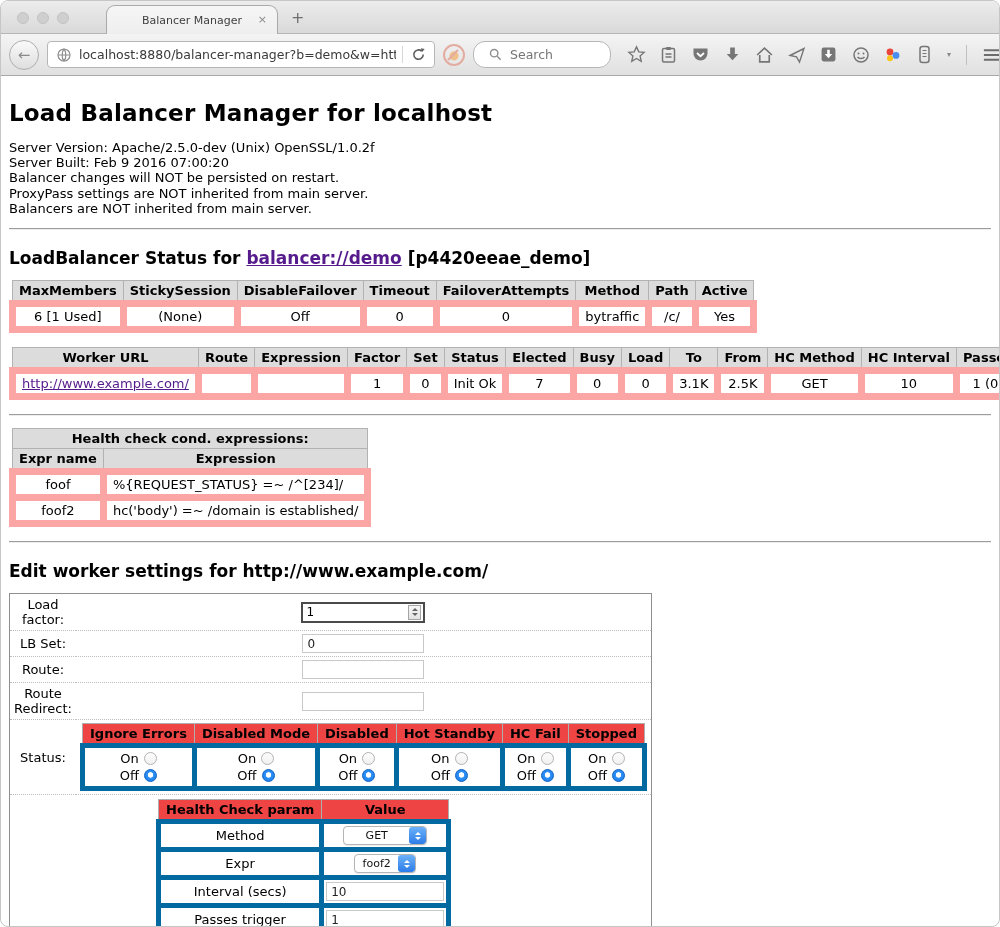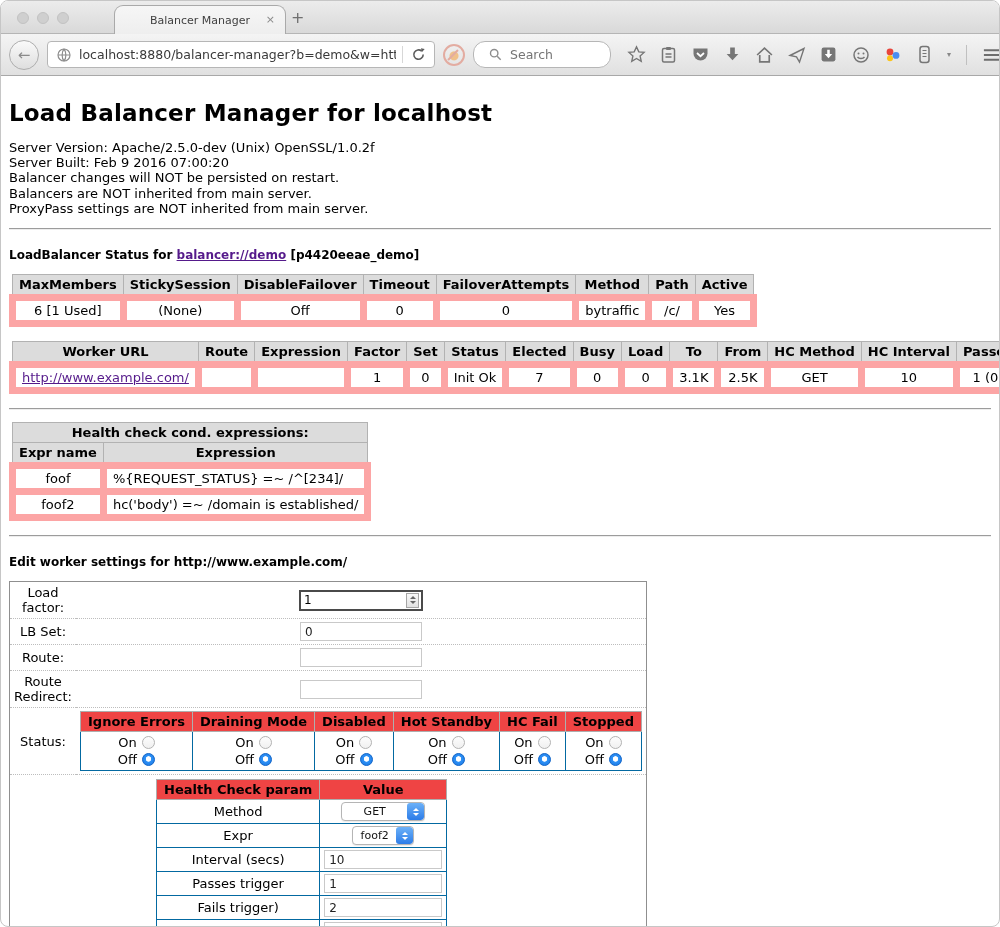--- a/index.html
+++ b/index.html
@@ -4,21 +4,21 @@
 <style>
   * { box-sizing: border-box; margin: 0; padding: 0; }
   html,body { background:#fff; }
   body { font-family:"DejaVu Sans", sans-serif; width:1000px; }
   .window { width:1000px; height:927px; border-radius:8px; overflow:hidden; background:#fff; position:relative; border:1px solid #c6c6c6; }
 
   
   .tabbar { height:33px; background:linear-gradient(#ececec,#d9d9d9); position:relative; border-bottom:1px solid #b5b5b5; }
   .traffic { position:absolute; top:11px; left:16px; display:flex; gap:8px; }
   .traffic span { width:12px; height:12px; border-radius:50%; background:#cfcfcf; border:1px solid #c2c2c2; display:block; }
-  .tab { position:absolute; left:113px; bottom:-1px; width:172px; height:29px; background:linear-gradient(#f6f6f6,#eeeeee); border:1px solid #a9a9a9; border-bottom:none; border-radius:9px 9px 0 0; display:flex; align-items:center; justify-content:center;margin-top:29px; }
+  .tab { position:absolute; left:105px; bottom:-1px; width:172px; height:29px; background:linear-gradient(#f6f6f6,#eeeeee); border:1px solid #a9a9a9; border-bottom:none; border-radius:9px 9px 0 0; display:flex; align-items:center; justify-content:center;margin-top:29px; }
   .tab .title { font-size:11px; color:#3f3f3f; }
   .tab .close { position:absolute; right:10px; top:8px; font-size:11px; color:#8b8b8b; line-height:1; cursor:default; }
   .newtab { position:absolute; left:290px; top:7px; font-size:16px; color:#6f6f6f; }
 
   
   .toolbar { height:42px; background:linear-gradient(#f4f4f4,#e0e0e0); border-bottom:1px solid #a8a8a8; display:flex; align-items:center; padding:0 8px; gap:8px; }
   .backbtn { width:30px; height:30px; border-radius:50%; border:1px solid #aeaeae; background:linear-gradient(#fafafa,#dedede); color:#8a8a8a; font-size:15px; display:flex; align-items:center; justify-content:center; flex:none; }
   .urlbar { flex:none; width:388px; height:27px; background:#fff; border:1px solid #b6b6b6; border-radius:4px; display:flex; align-items:center; padding:0 6px; gap:6px; }
   .urlbar .url { flex:1; font-size:12.5px; color:#3a3a3a; white-space:nowrap; overflow:hidden; border:none; outline:none; background:transparent; font-family:"DejaVu Sans",sans-serif; }
   .urlbar .sep { width:1px; height:17px; background:#d7d7d7; }
@@ -30,21 +30,21 @@
   .tbicon { width:19px; height:19px; display:flex; align-items:center; justify-content:center; flex:none; }
   .tbicon svg { display:block; }
   .vsep { width:1px; height:20px; background:#c0c0c0; margin:0 2px; }
   .caret { font-size:8px; color:#888; }
 
   
   .content { padding:8px 8px 0 8px; color:#000; }
   h1.pagetitle { font-size:23px; font-weight:bold; margin:16px 0 14px 0; letter-spacing:0.2px; }
   .infolines div { font-size:13px; line-height:15.2px; }
   hr.rule { border:none; border-top:1px solid #9c9c9c; border-bottom:1px solid #ededed; height:0; margin:12px 0; }
-  h3.section { font-size:12px; font-weight:bold; margin:18px 0 12px 0; }
+  h3.section { font-size:17px; font-weight:bold; margin:18px 0 12px 0; }
   h3.section a { color:#551a8b; }
 
   table.data { border-collapse:collapse; font-size:13px; margin-bottom:14px; }
   table.data th { background:#dcdcdc; border:1px solid #b2b2b2; font-weight:bold; padding:2px 6px; white-space:nowrap; }
   table.data td { border:7px solid #fca5a5; padding:2px 6px; text-align:center; white-space:nowrap; background:#fff; }
   table.data a { color:#551a8b; }
   .lb-table { width:615px; }
   .worker-table { width:960px; }
   .hcx-table { width:310px; }
   .hcx-table td.expr { text-align:left; }
@@ -58,21 +58,21 @@
   .tinput { width:122px; height:19px; border:1px solid #c9c9c9; font-size:12px; padding:1px 4px; font-family:"DejaVu Sans",sans-serif; color:#222; outline:none; }
   .numwrap { display:inline-flex; width:124px; height:21px; border:2px solid #4a4a4a; background:#fff; align-items:center; }
   .numwrap input { flex:1; border:none; outline:none; font-size:12px; padding:0 3px; width:90px; font-family:"DejaVu Sans",sans-serif; }
   .spinner { width:13px; height:15px; border:1px solid #a5a5a5; background:linear-gradient(#f8f8f8,#e2e2e2); margin-right:2px; display:flex; flex-direction:column; align-items:center; justify-content:center; gap:2px; }
   .spinner i { display:block; width:0; height:0; border-left:3px solid transparent; border-right:3px solid transparent; }
   .spinner .up { border-bottom:3px solid #666; }
   .spinner .dn { border-top:3px solid #666; }
 
   table.inner { border-collapse:collapse; font-size:13px; }
   table.inner th { background:#ef4444; border:1px solid #aeaeae; font-weight:bold; padding:2px 7px; white-space:nowrap; }
-  table.inner td { border:1px solid #0369a1; padding:2px 2px; text-align:center; }
+  table.inner td { border:5px solid #0369a1; padding:2px 2px; text-align:center; }
   .statwrap { text-align:left; }
   .radioline { display:flex; align-items:center; justify-content:center; gap:5px; line-height:17px; }
   .radio { width:13px; height:13px; border-radius:50%; display:inline-block; flex:none; }
   .radio.unsel { background:linear-gradient(#fdfdfd,#f0f0f0); border:1px solid #b3b3b3; }
   .radio.sel { background:radial-gradient(circle at 50% 45%, #ffffff 0 2.4px, #2f92f6 3px, #1673e0 100%); border:1px solid #1668c9; }
 
   .hc-table { margin:2px 0 2px 146px; }
   .hc-table td.hlab { width:140px; }
   .hc-table td.hval { width:127px; }
   .hc-table .tinput { width:118px; text-align:left; }
@@ -214,22 +214,22 @@
   </div>
 
   <div class="content">
 
     <h1 class="pagetitle">Load Balancer Manager for localhost</h1>
 
     <div class="infolines">
       <div>Server Version: Apache/2.5.0-dev (Unix) OpenSSL/1.0.2f</div>
       <div>Server Built: Feb 9 2016 07:00:20</div>
       <div>Balancer changes will NOT be persisted on restart.</div>
+      <div>ProxyPass settings are NOT inherited from main server.</div>
       <div>Balancers are NOT inherited from main server.</div>
-      <div>ProxyPass settings are NOT inherited from main server.</div>
     </div>
 
     <hr class="rule">
 
     <h3 class="section"><span>LoadBalancer Status for </span><a href="#">balancer://demo</a><span> [p4420eeae_demo]</span></h3>
 
     <table class="data lb-table">
       <tbody>
           <tr>
         <th>MaxMembers</th>
@@ -345,21 +345,21 @@
           <td class="flabel">Route Redirect:</td>
           <td class="fvalue"><input class="tinput" value="" style=""></td>
         </tr>
         <tr>
           <td class="flabel">Status:</td>
           <td class="statwrap">
             <table class="inner">
               <tbody>
                   <tr>
                 <th>Ignore Errors</th>
-                <th>Draining Mode</th>
+                <th>Disabled Mode</th>
                 <th>Disabled</th>
                 <th>Hot Standby</th>
                 <th>HC Fail</th>
                 <th>Stopped</th>
               </tr>
               <tr>
                 <td>
                   <div class="radioline">
                         <span>On</span>
                         <span class="radio unsel"></span>

